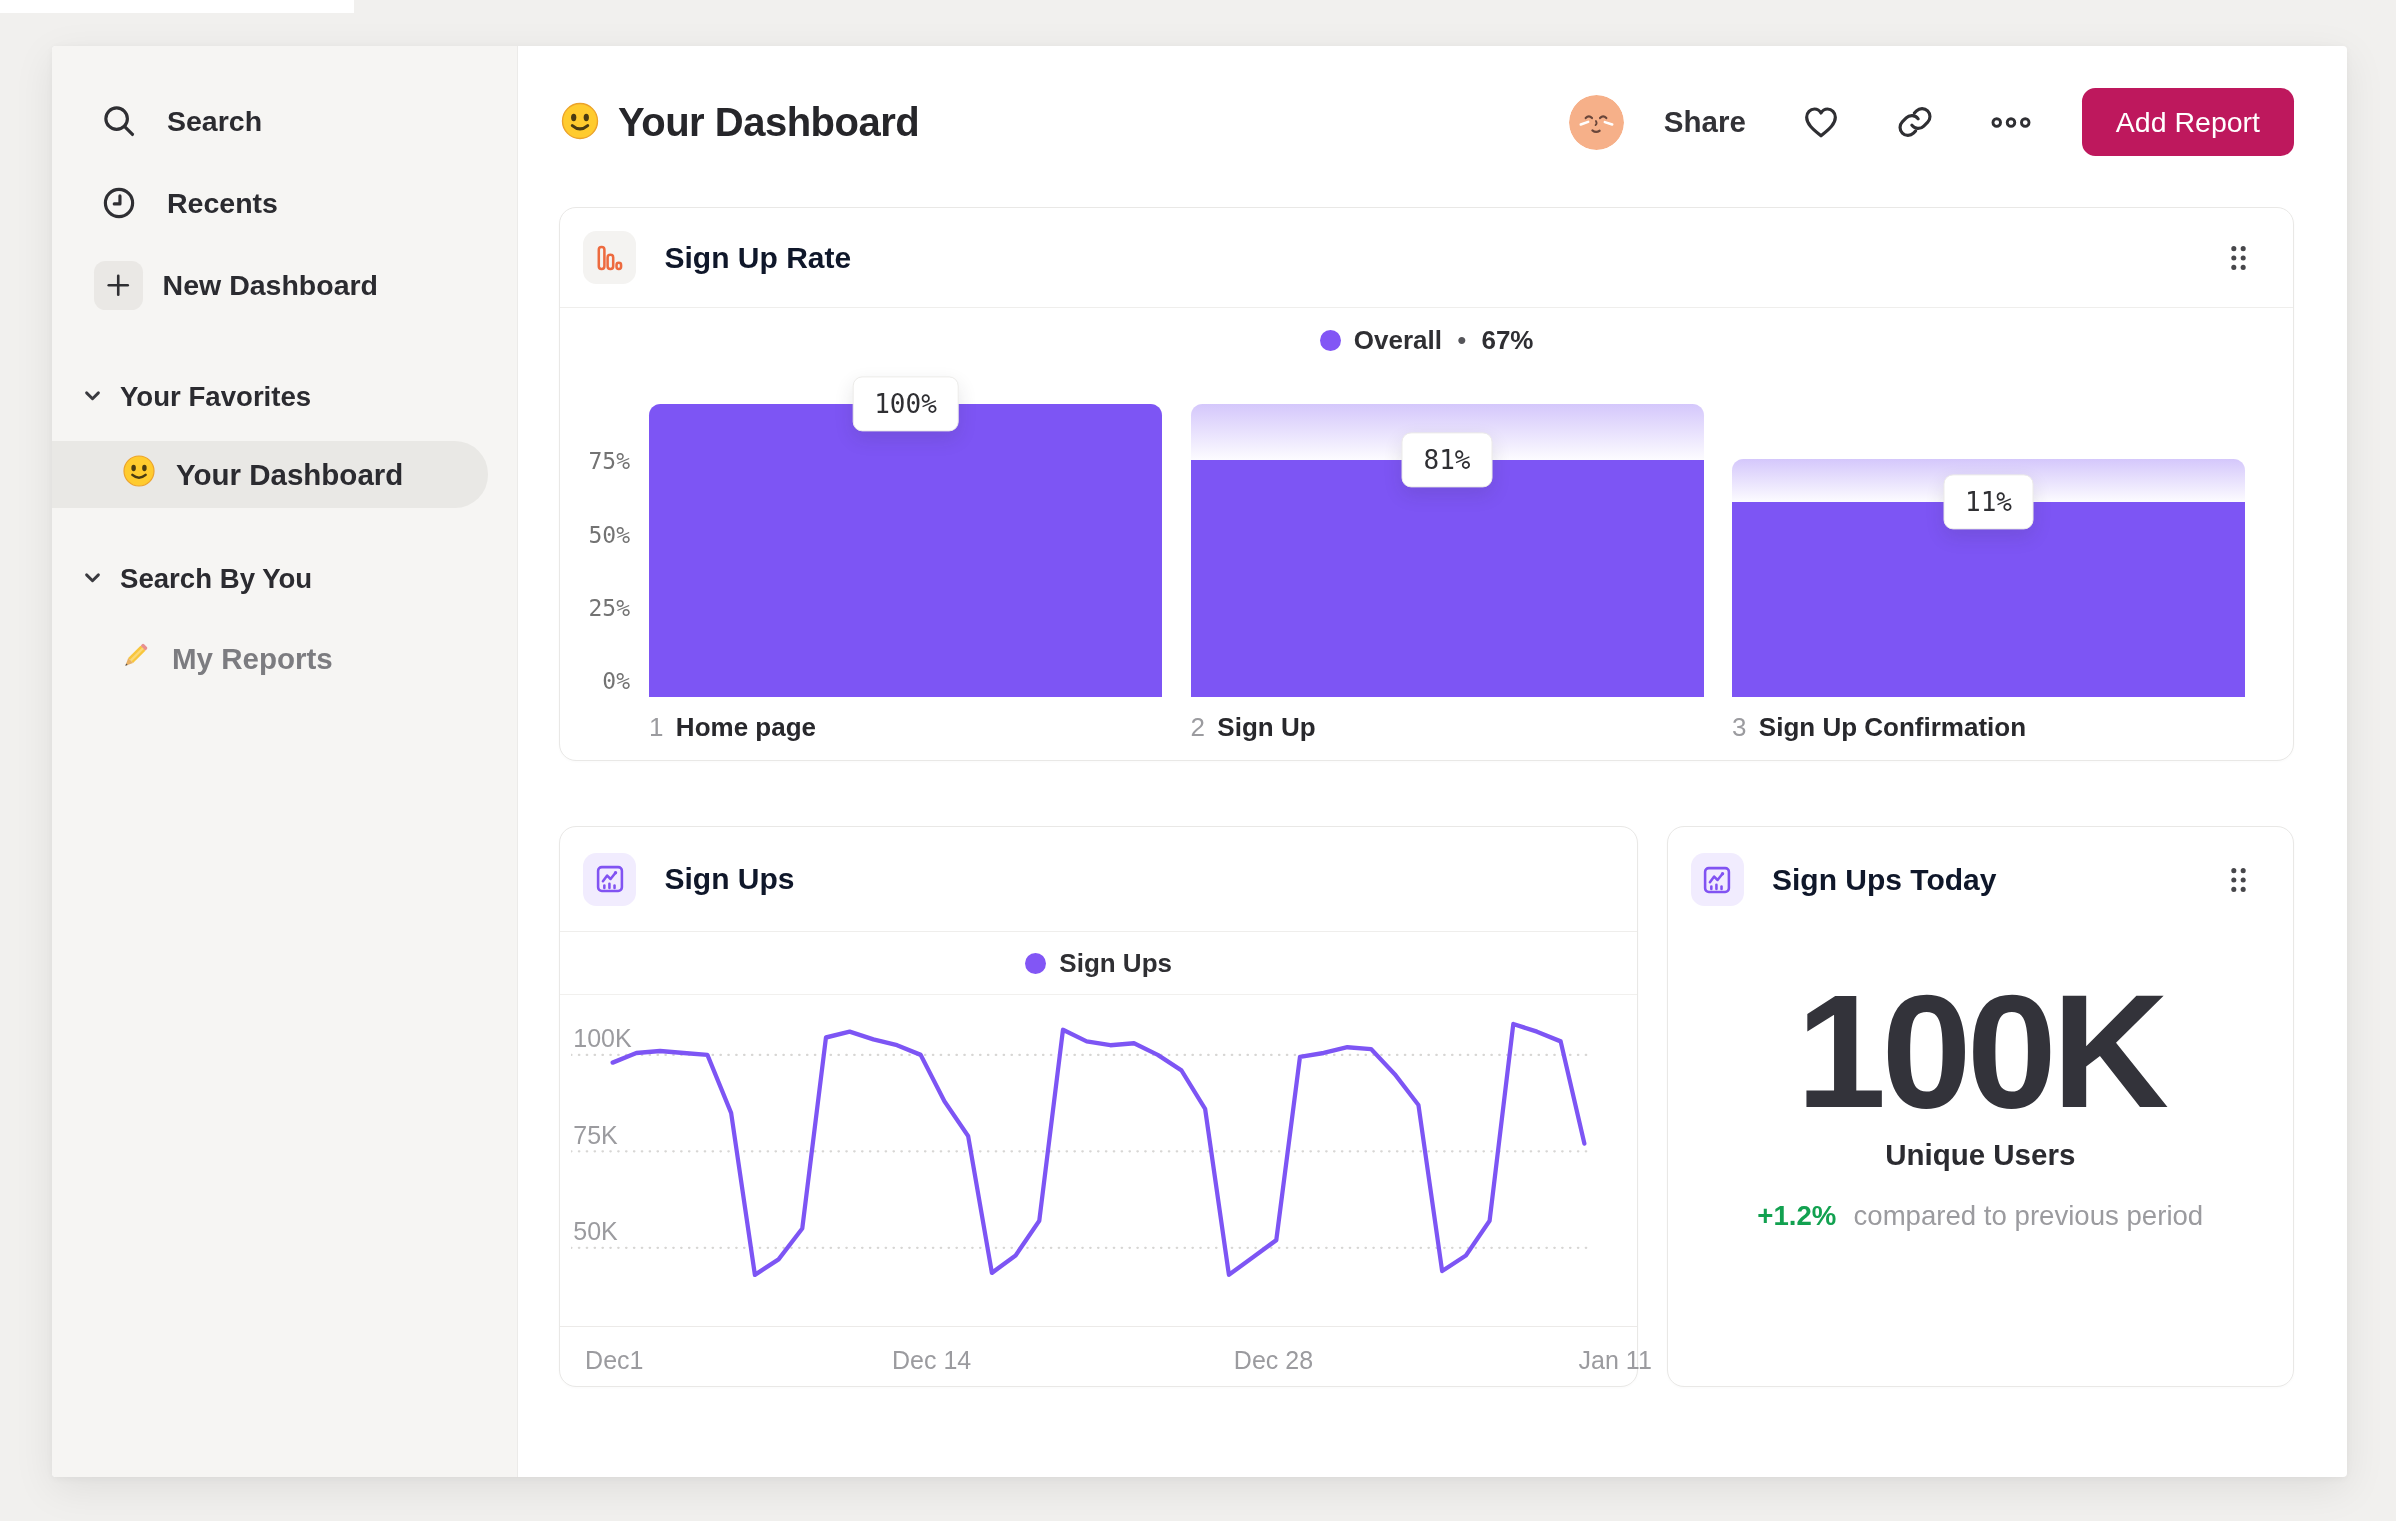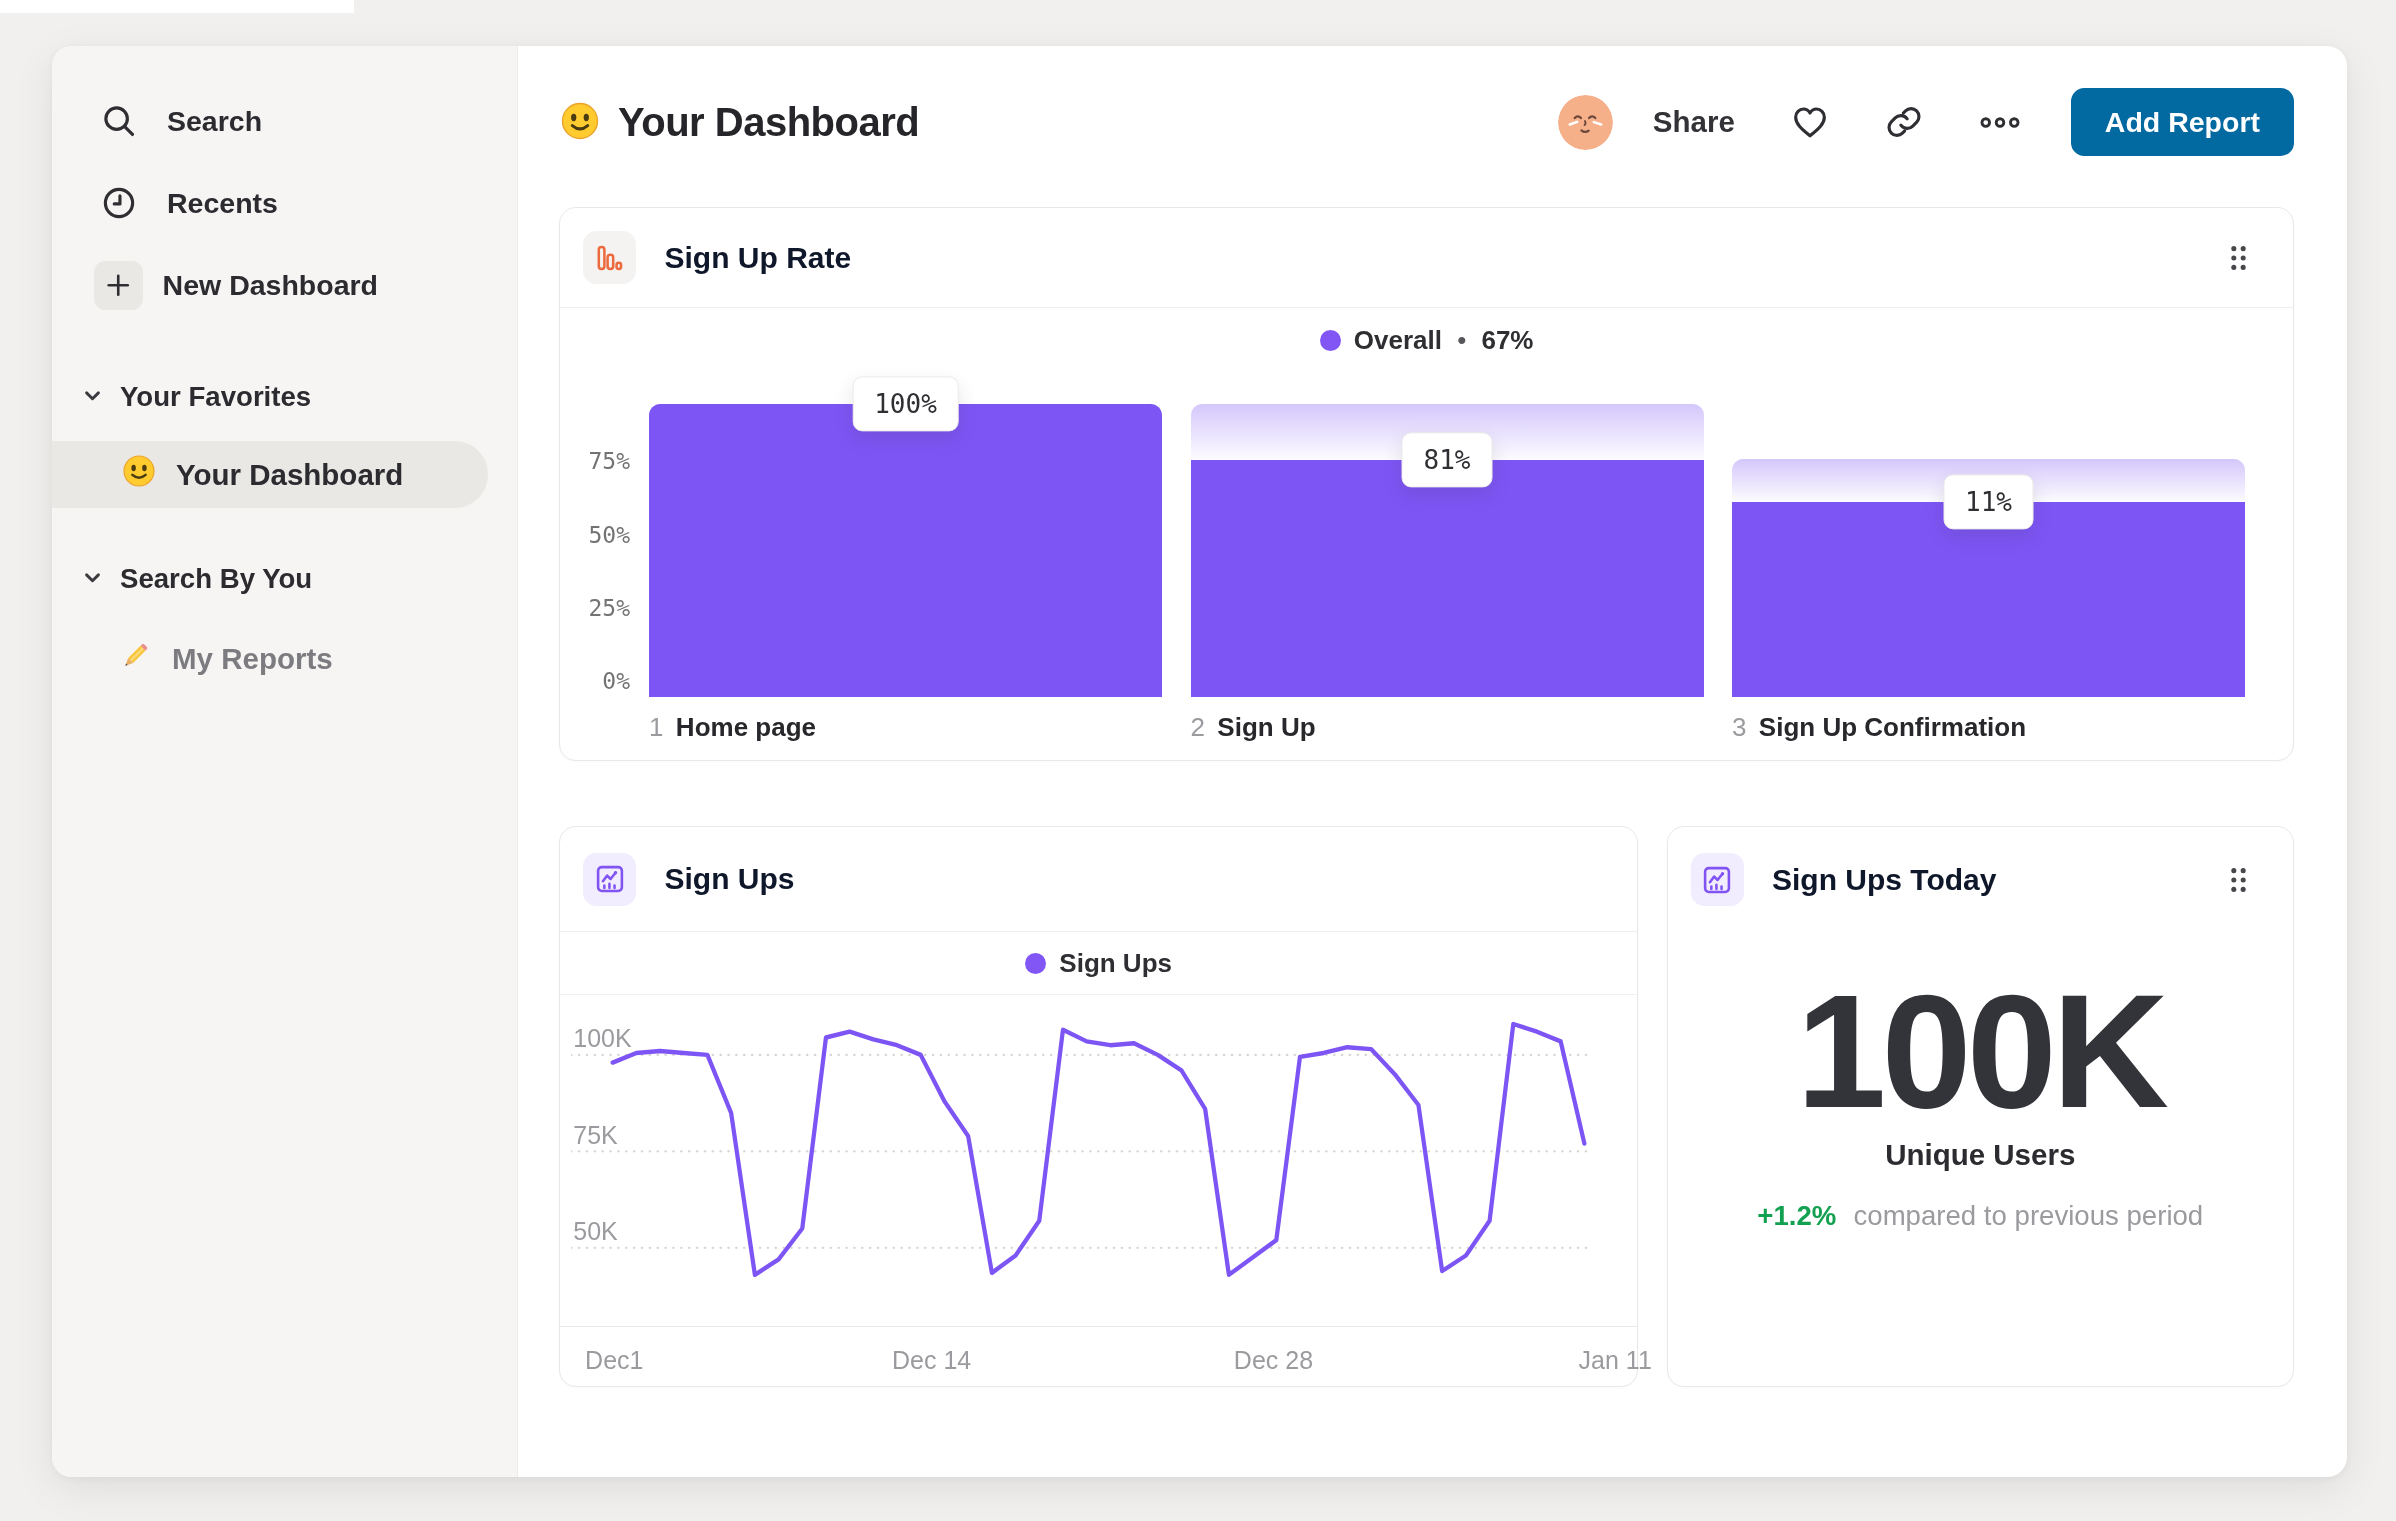--- a/index.html
+++ b/index.html
@@ -10,21 +10,21 @@
     position:relative;
     overflow:hidden;
     color:#28282c;
   }
   .mono { font-family:"DejaVu Sans Mono", monospace; }
 
   .top-strip { position:absolute; left:0; top:0; width:354px; height:13.3px; background:#ffffff; }
 
   .window {
     position:absolute; left:52px; top:46px; width:2295px; height:1431px;
-    background:#ffffff; border-radius:20px;
+    background:#ffffff; border-radius:4px;
     box-shadow:0 11.4px 42px rgba(0,0,0,.08), 0 1.9px 7.6px rgba(0,0,0,.04);
     display:flex; overflow:hidden;
   }
 
   
   .sidebar {
     width:466px; flex:0 0 466px; background:#f6f5f3;
     border-right:1px solid #ecebe9; padding-top:34px;
   }
   .nav-item {
@@ -52,21 +52,21 @@
     display:flex; align-items:center; margin:42px 53px 0 41px; height:68px;
   }
   .title-group { display:flex; align-items:center; gap:17px; }
   .page-title { font-size:40px; font-weight:650; color:#26262a; letter-spacing:-0.5px; }
   .head-actions { margin-left:auto; display:flex; align-items:center; }
   .avatar { width:55px; height:55px; border-radius:50%; overflow:hidden; cursor:pointer; }
   .share-label { margin-left:40px; font-size:29.5px; font-weight:550; color:#323237; cursor:pointer; }
   .icon-btn { margin-left:55px; display:flex; align-items:center; justify-content:center; cursor:pointer; }
   .add-report-btn {
     margin-left:49px; height:68px; padding:0 34px; border:none; border-radius:13.3px;
-    background:#0369a1; color:#ffffff; font-family:inherit; font-size:28.5px; font-weight:700; cursor:pointer;
+    background:#be185d; color:#ffffff; font-family:inherit; font-size:28.5px; font-weight:400; cursor:pointer;
   }
 
   
   .card { background:#fff; border:1.4px solid #e9e8e6; border-radius:17px; box-shadow:0 1px 2.9px rgba(0,0,0,.025); }
   .funnel-card { margin:51px 53px 0 41px; height:554px; }
   .card-head { display:flex; align-items:center; padding:0 44px 0 23px; border-bottom:1px solid #efeeec; }
   .funnel-card .card-head { height:100px; }
   .icon-tile { width:53px; height:53px; border-radius:13.3px; display:flex; align-items:center; justify-content:center; }
   .tile-gray { background:#f4f3f1; }
   .tile-purple { background:#f1ecfe; }

